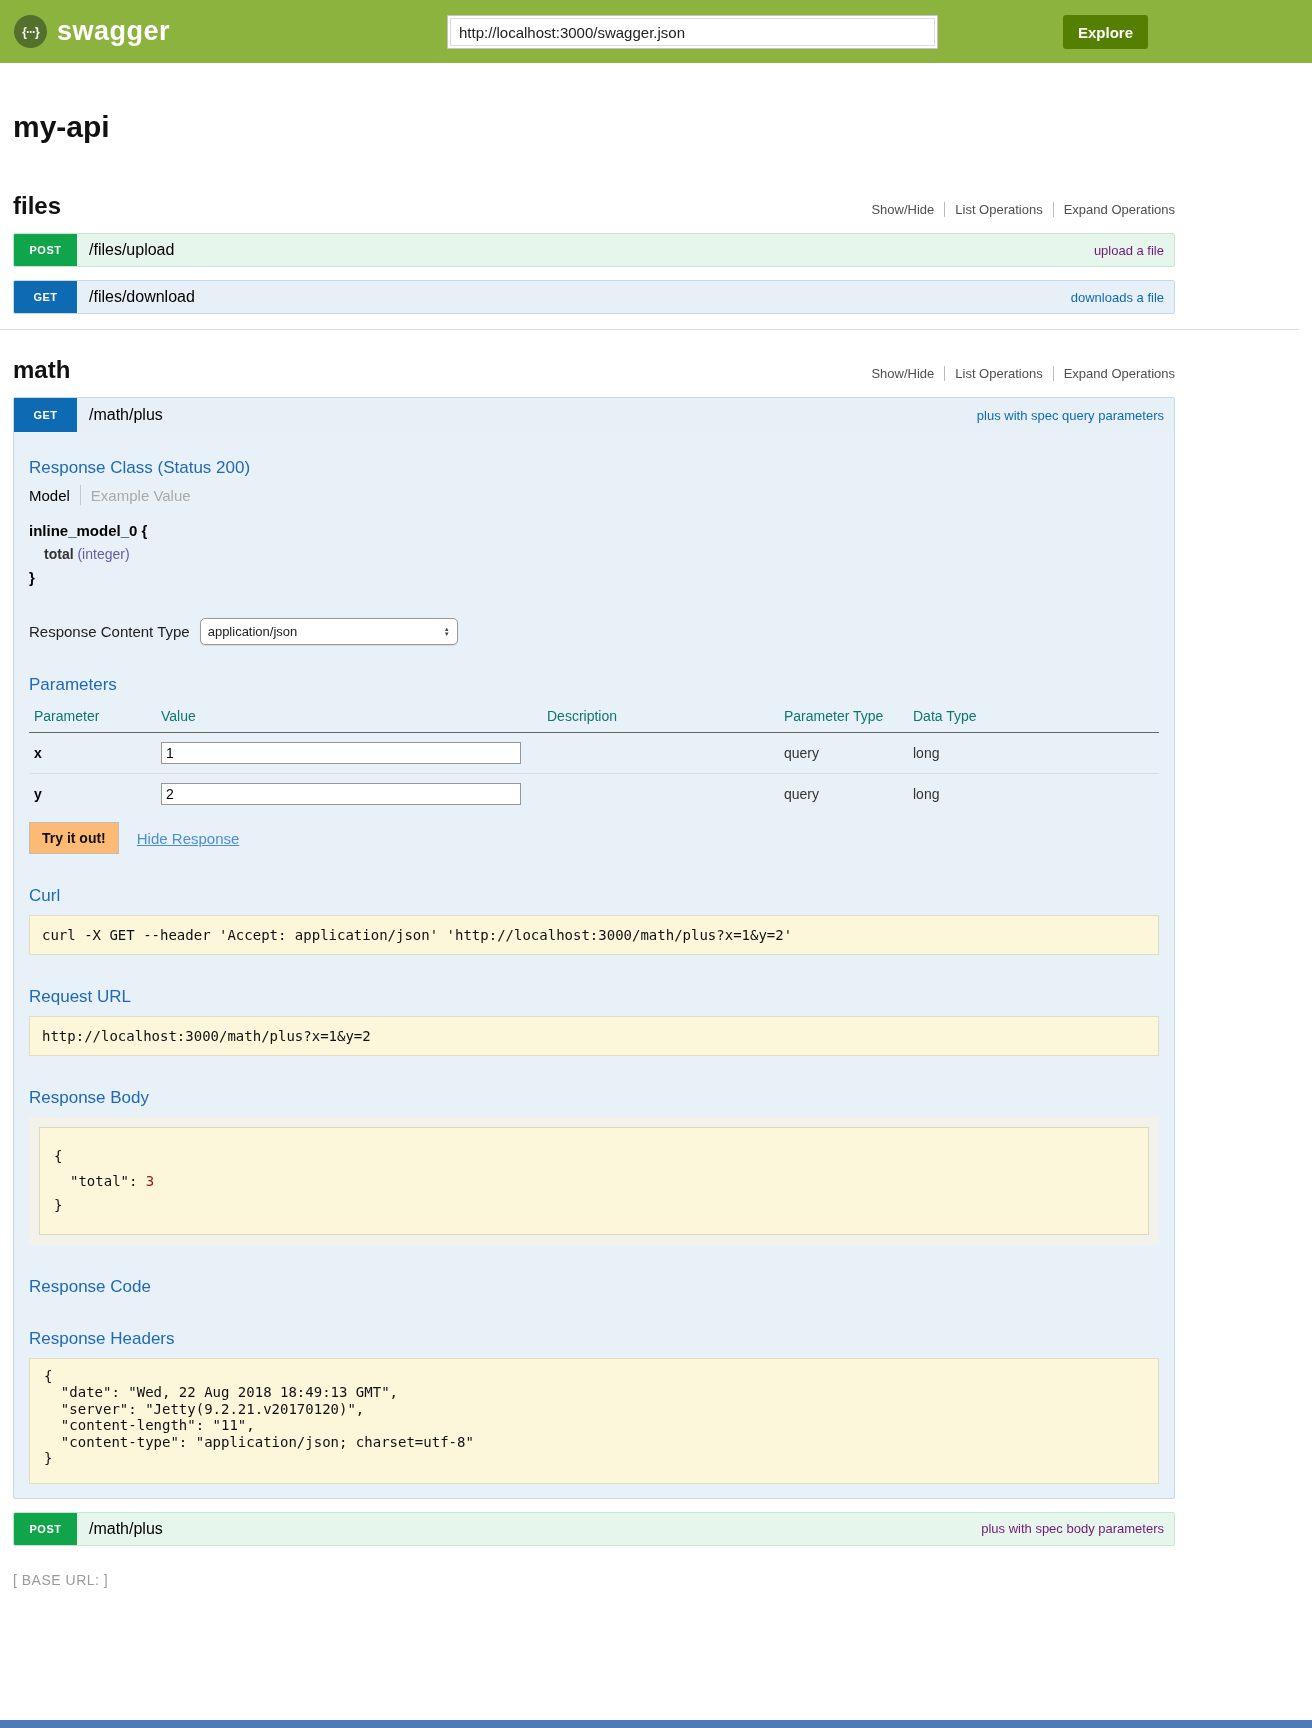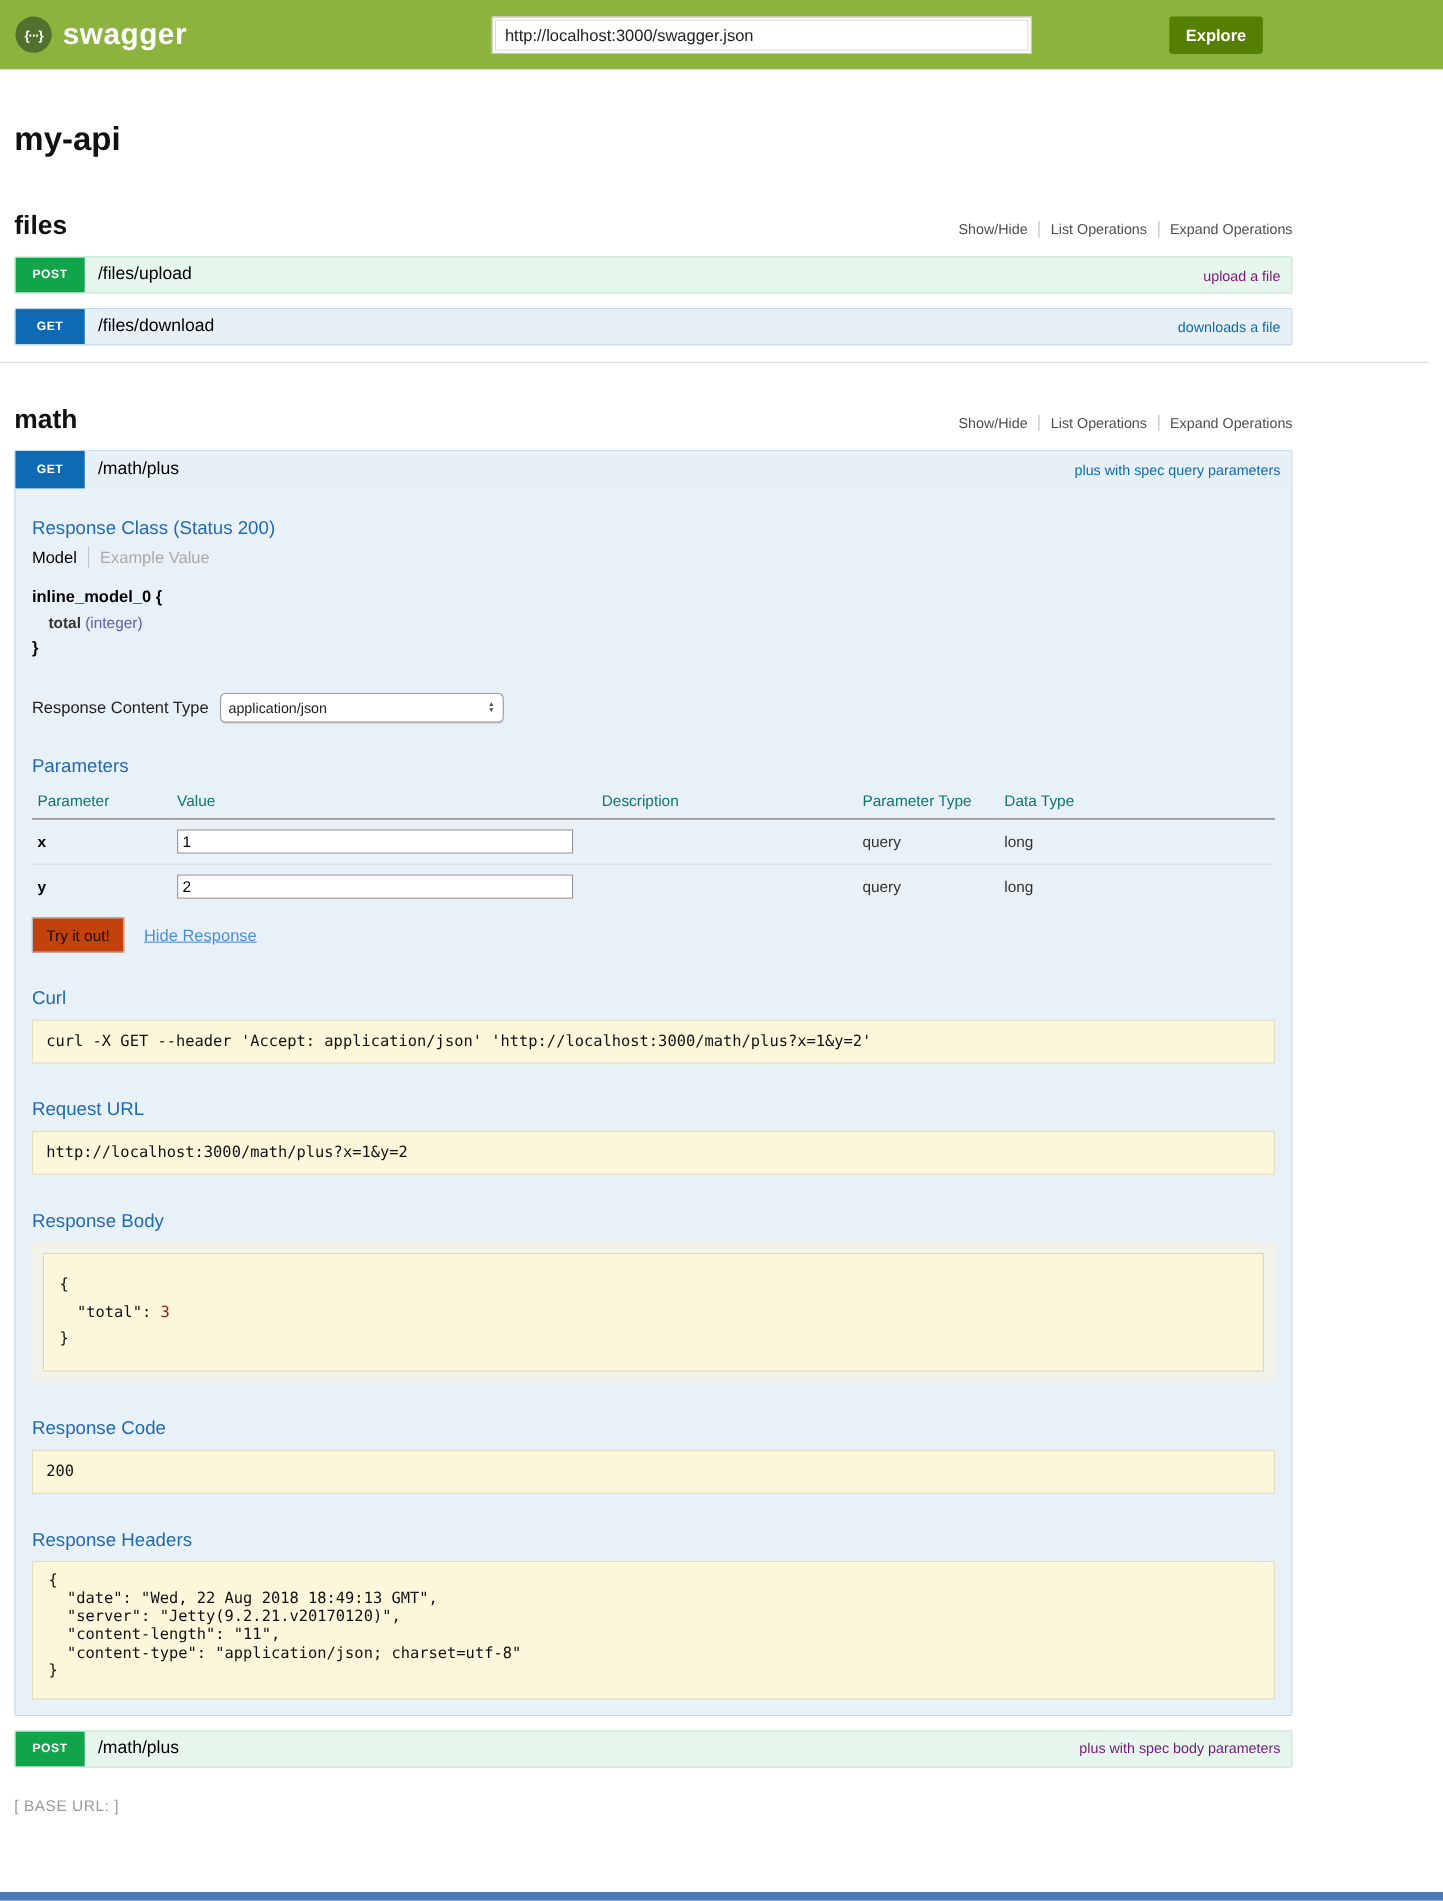--- a/index.html
+++ b/index.html
@@ -35,21 +35,21 @@
     position: absolute; right: 164px; top: 15px; height: 34px; padding: 0 15px;
     background: #547f00; color: #fff; font-weight: bold; font-size: 15px;
     border: none; border-radius: 3px; cursor: pointer;
   }
 
   
   .page { margin-left: 13px; width: 1162px; }
   .api-title { font-size: 30px; font-weight: bold; color: #111; margin-top: 47px; }
 
   .section-head { display: flex; align-items: baseline; margin-top: 48px; }
-  .section-head.second { margin-top: 38px; }
+  .section-head.second { margin-top: 26px; }
   .section-title { font-size: 24px; font-weight: bold; color: #111; }
   .section-controls { margin-left: auto; font-size: 13px; color: #4e4e4e; display: flex; }
   .section-controls a { color: #4e4e4e; text-decoration: none; padding: 0 10px; }
   .section-controls a + a { border-left: 1px solid #bbb; }
   .section-controls a:last-child { padding-right: 0; }
 
   .resource-divider { border: none; border-top: 1px solid #ddd; margin: 15px 0 0 0; width: 1299px; }
 
   
   .op-row {
@@ -124,22 +124,22 @@
   table.params td { padding: 9px 0 9px 5px; font-size: 14px; vertical-align: middle; }
   table.params tr.prow-first td { border-bottom: 1px solid #d7dde2; }
   td.pname { font-weight: bold; color: #000; }
   td.pvalue input {
     width: 360px; height: 22px; border: 1px solid #979797; background: #fff;
     font-size: 14px; font-family: "Liberation Sans", sans-serif; padding: 0 4px; color: #000;
   }
 
   .try-row { display: flex; align-items: center; margin-top: 8px; }
   .try-btn {
-    background: #c2410c; border: 1px solid #bdbdbd; font-size: 14px; color: #111;
-    padding: 7px 12px; cursor: pointer; font-family: "Liberation Sans", sans-serif;
+    background: #fdba74; border: 1px solid #bdbdbd; font-size: 14px; color: #111;
+    padding: 7px 12px; cursor: pointer; font-family: "Liberation Sans", sans-serif; font-weight: bold;
   }
   .hide-response { margin-left: 18px; font-size: 15px; color: #4a8ed8; text-decoration: underline; }
 
   .sub-heading { margin-top: 32px; }
   pre.codebox {
     margin-top: 9px; background: #fcf6db; border: 1px solid #e0ddc2;
     padding: 11px 12px; font-family: "DejaVu Sans Mono", monospace;
     font-size: 14px; color: #111; white-space: pre; overflow: hidden;
   }
   .respbody-outer { margin-top: 9px; background: #f2f2ea; padding: 10px; }
@@ -290,21 +290,20 @@
         <div class="respbody-inner">
           <div>{</div>
           <div class="indent">
             <span>"total": </span><span class="num">3</span>
           </div>
           <div>}</div>
         </div>
       </div>
 
       <h3 class="blue-heading sub-heading">Response Code</h3>
-      <pre class="codebox">200</pre>
 
       <h3 class="blue-heading sub-heading">Response Headers</h3>
       <pre class="codebox headersbox">{
   "date": "Wed, 22 Aug 2018 18:49:13 GMT",
   "server": "Jetty(9.2.21.v20170120)",
   "content-length": "11",
   "content-type": "application/json; charset=utf-8"
 }</pre>
     </div>
   </div>

